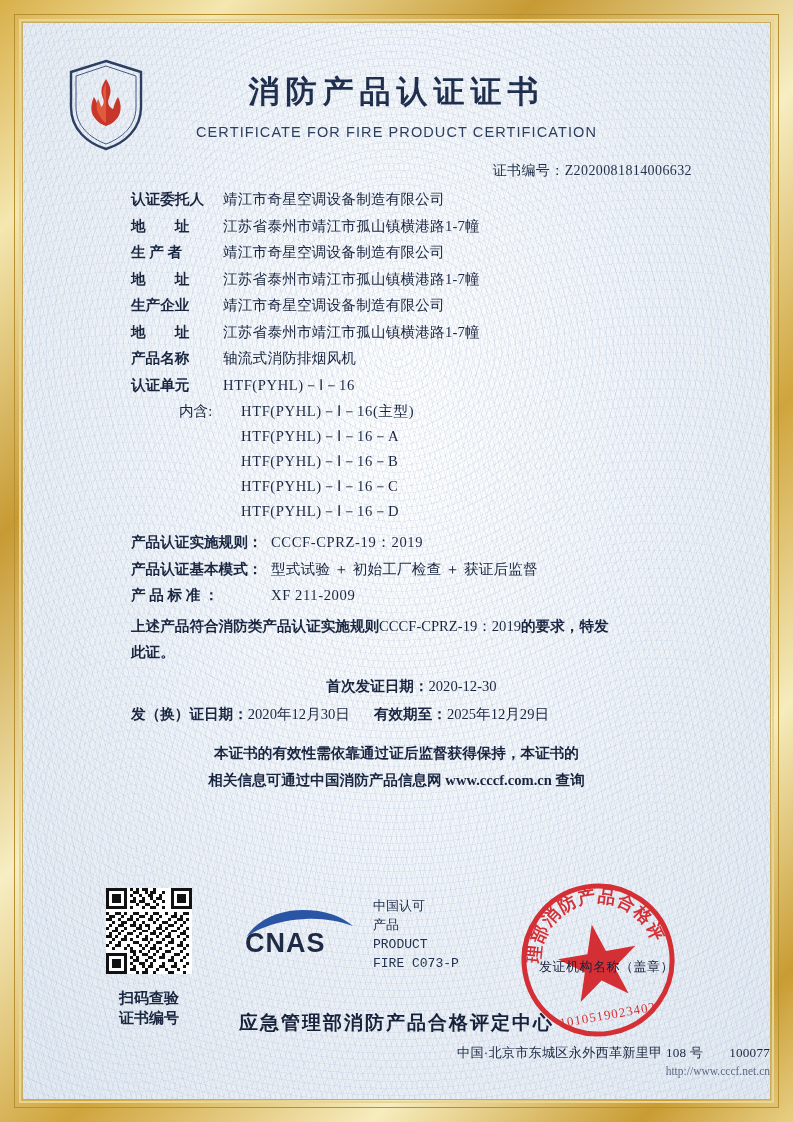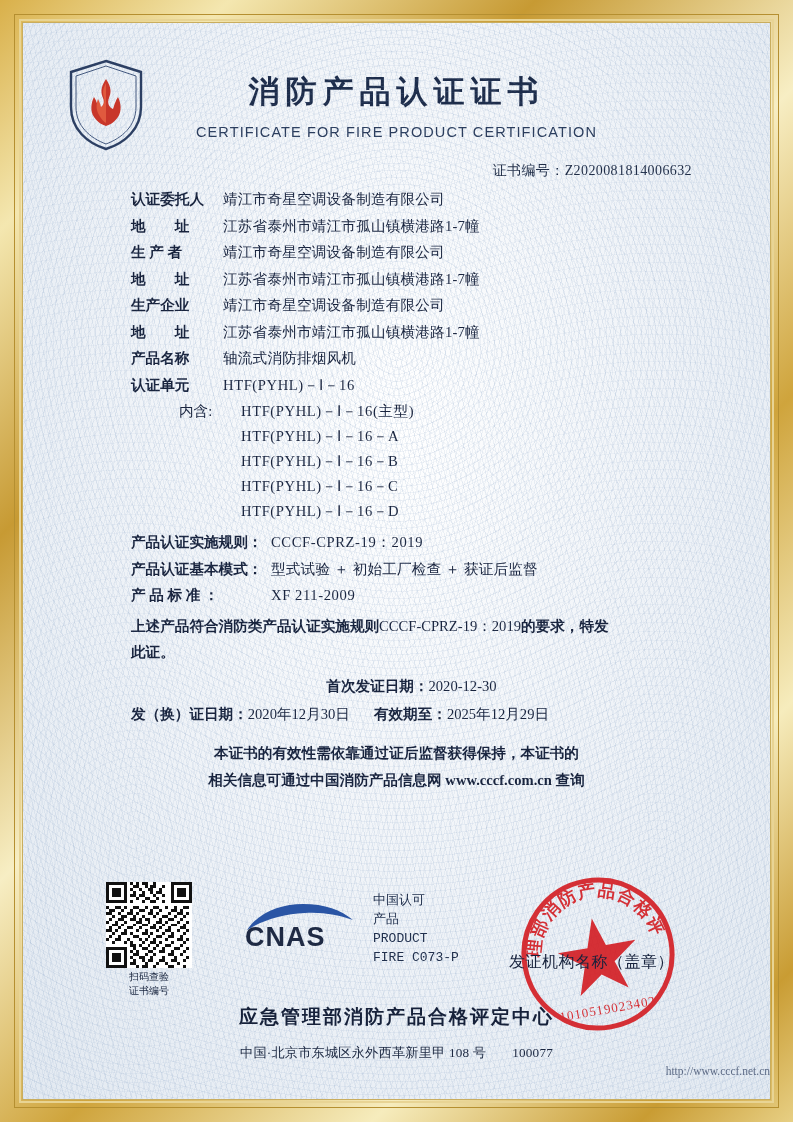--- a/index.html
+++ b/index.html
@@ -195,24 +195,25 @@
     top: 4px;
     width: 96px;
     text-align: center;
   }
   .qr {
     width: 86px;
     height: 86px;
     margin: 0 auto;
   }
   .qr-cap {
-    margin-top: 2px;
-    font-size: 10px;
+    margin-top: 14px;
+    font-size: 15px;
     color: #1b2740;
     line-height: 1.35;
+    font-weight: bold;
   }
   .cnas {
     position: absolute;
     left: 218px;
     top: 12px;
     display: flex;
     align-items: flex-start;
     gap: 14px;
   }
   .cnas-mark {
@@ -231,39 +232,39 @@
     position: absolute;
     right: 88px;
     top: -8px;
     width: 168px;
     height: 168px;
   }
   .seal-label {
     position: absolute;
     right: 96px;
     top: 74px;
-    font-size: 16px;
+    font-size: 13px;
     color: #17223c;
     letter-spacing: .5px;
     z-index: 3;
   }
 
   .org {
     text-align: center;
     font-size: 19px;
     font-weight: bold;
     color: #16213a;
     letter-spacing: 2px;
     margin-top: -4px;
   }
   .addr {
-    text-align: center;
+    text-align: right;
     font-size: 13.2px;
     color: #1b2740;
-    margin-top: 14px;
+    margin-top: 8px;
     letter-spacing: .2px;
   }
   .addr .gap { display: inline-block; width: 26px; }
   .url {
     text-align: right;
     font-size: 11.5px;
     color: #5d6b86;
     margin-top: 3px;
     font-family: "Liberation Serif", serif;
   }

